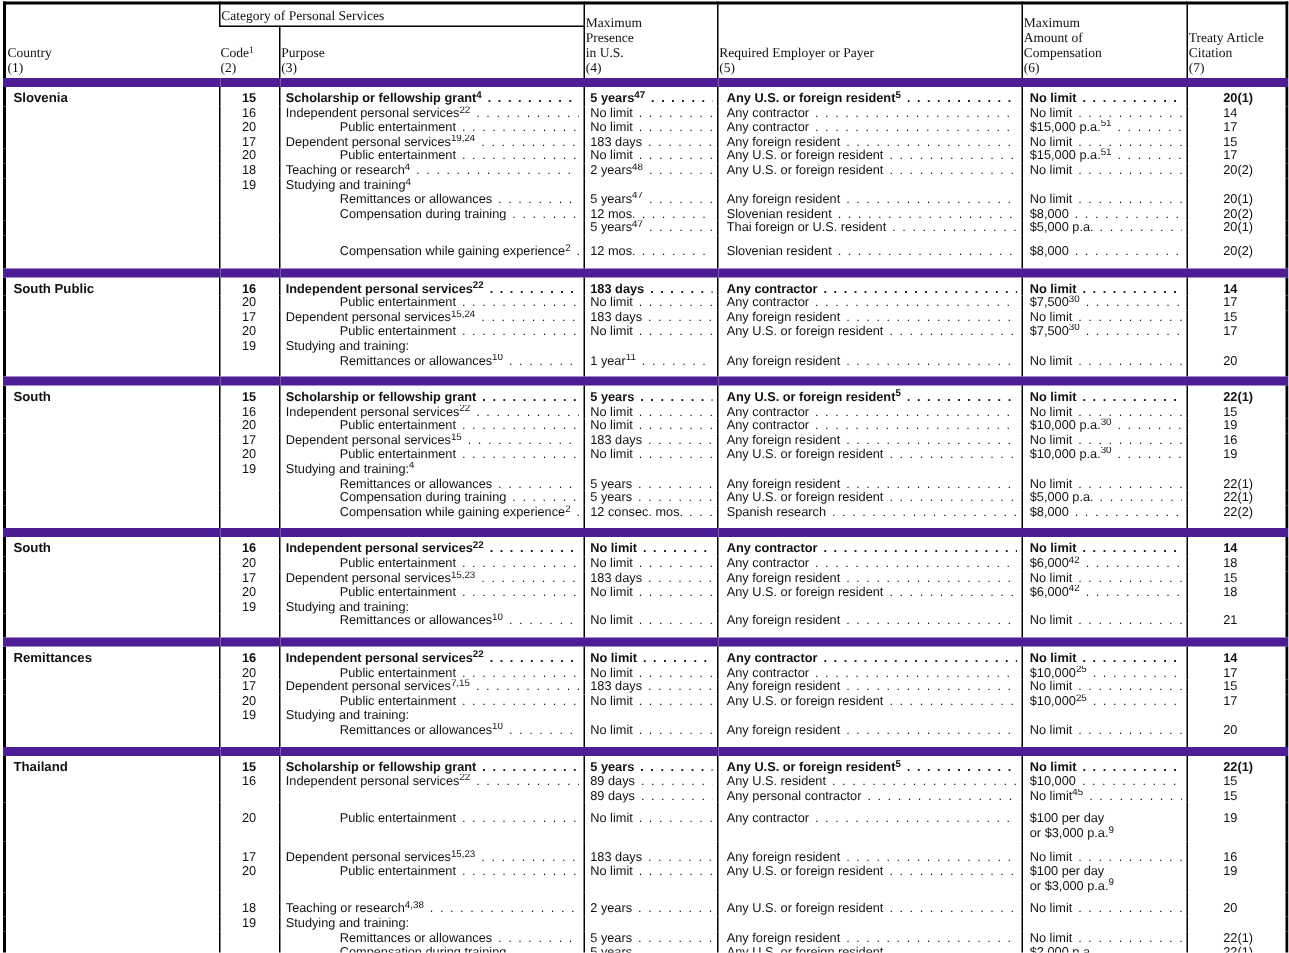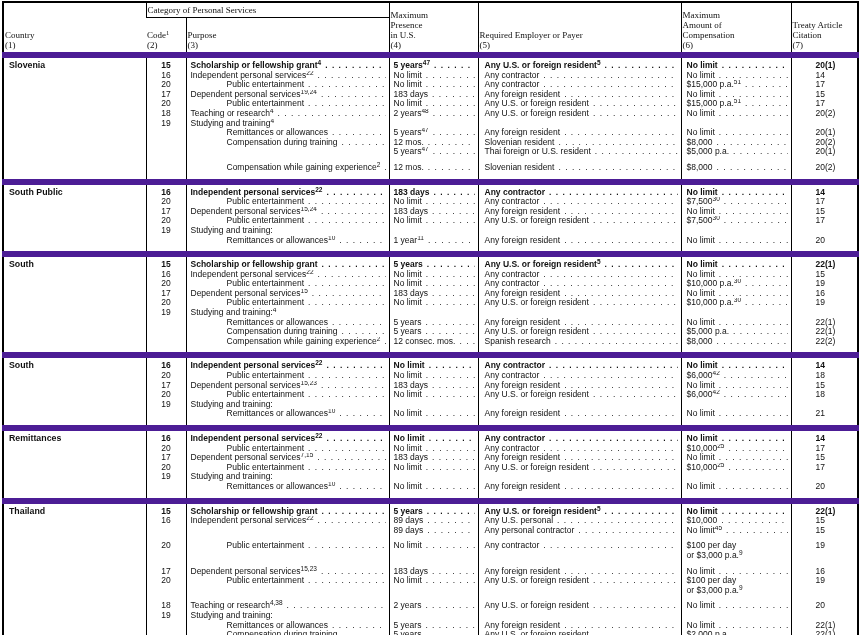--- a/index.html
+++ b/index.html
@@ -1090,21 +1090,21 @@
             </span>
           </td>
           <td class="presence">
             <span class="cw">
               <span class="t">89 days</span>
               <span class="leader"></span>
             </span>
           </td>
           <td class="payer">
             <span class="cw">
-              <span class="t">Any U.S. personal</span>
+              <span class="t">Any U.S. resident</span>
               <span class="leader"></span>
             </span>
           </td>
           <td class="comp">
             <span class="cw">
               <span class="t">$10,000</span>
               <span class="leader"></span>
             </span>
           </td>
           <td class="cite">15</td>

